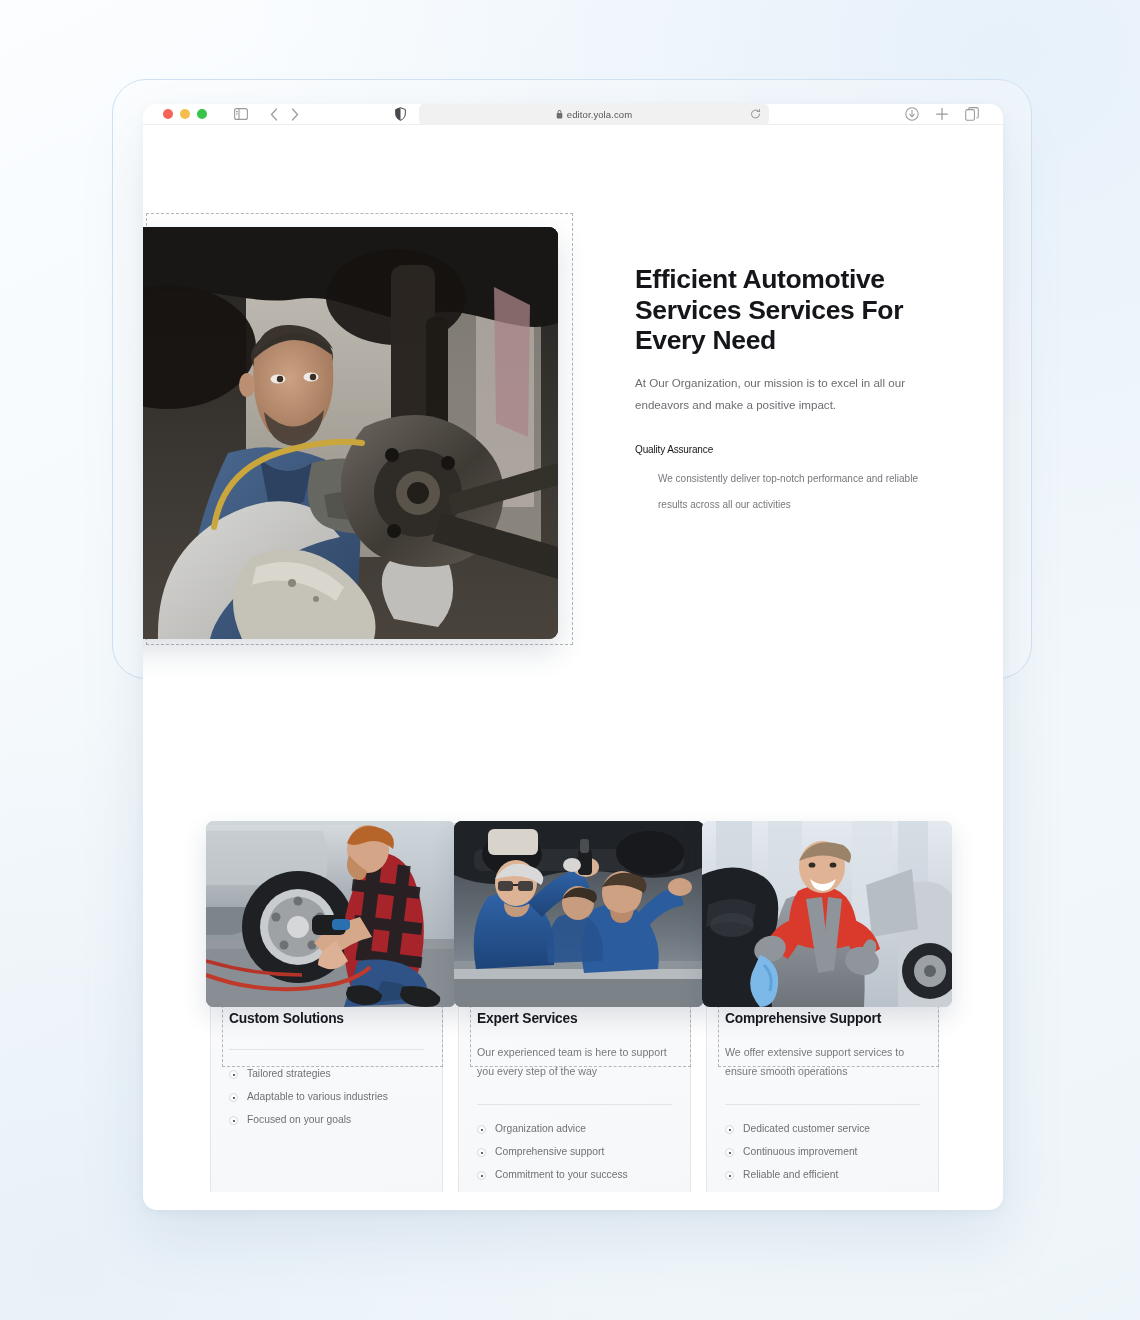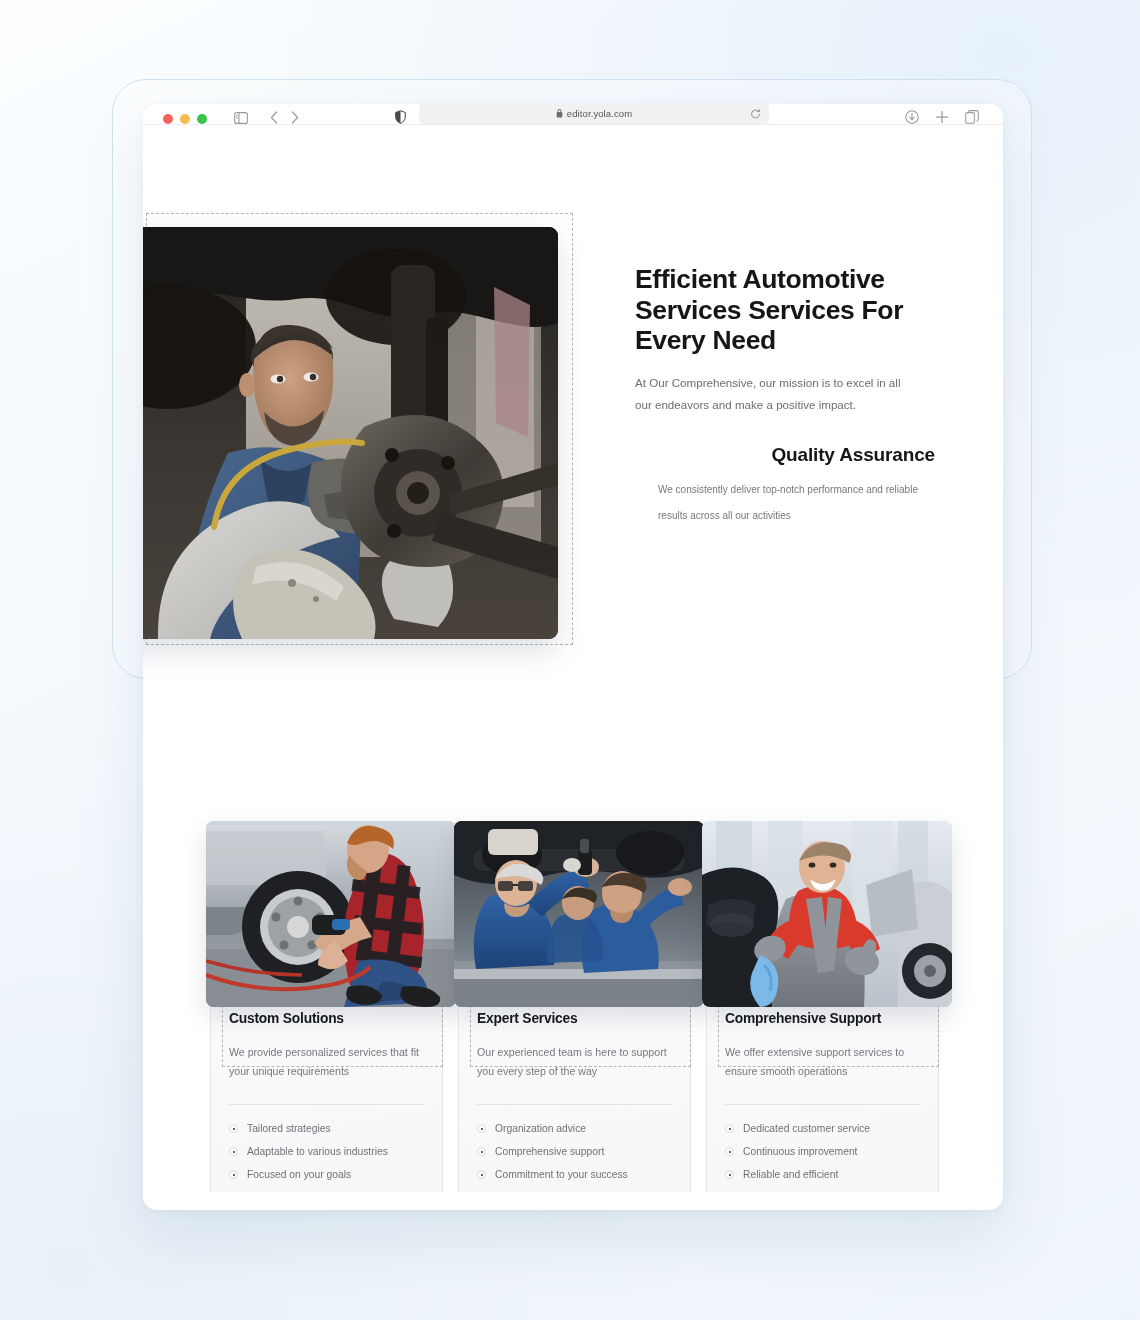--- a/index.html
+++ b/index.html
@@ -43,21 +43,21 @@
     box-shadow: 0 26px 64px rgba(90,125,160,0.14), 0 3px 10px rgba(90,125,160,0.07);
     overflow: hidden;
   }
 
   .chrome {
     position: relative;
     height: 21px;
     background: #ffffff;
     border-bottom: 1px solid #ededed;
     display: flex;
-    align-items: flex-end;
+    align-items: center;
     padding: 0 14px;
   }
 
   .traffic { display: flex; gap: 7px; align-items: center; margin-left: 6px; }
   .dot { width: 10px; height: 10px; border-radius: 50%; }
   .dot.red { background: #f4645a; }
   .dot.yellow { background: #f6bd4e; }
   .dot.green { background: #3ac34a; }
 
   .chrome-ico {
@@ -166,26 +166,25 @@
     font-size: 11.6px;
     line-height: 22px;
     color: #6b6d72;
     width: 285px;
   }
 
   .feature { margin-top: 28px; }
   .feature.second { margin-top: 26px; }
 
   .feature h3 {
-    font-size: 19px;
-    font-weight: 700;
+    font-size: 10px;
+    font-weight: 400;
     color: #14161a;
     letter-spacing: -0.15px;
     margin-bottom: 11px;
-    text-align: right;
   }
   .feature p {
     font-size: 10px;
     line-height: 26px;
     color: #76787d;
     width: 288px;
     margin-left: 23px;
   }
 
   
@@ -246,21 +245,21 @@
 
   .divider {
     height: 1px;
     background: #e4e4e6;
     margin: 23px 0 18px 0;
   }
 
   ul.bullets { list-style: none; }
   ul.bullets li {
     display: flex;
-    align-items: center;
+    align-items: flex-end;
     font-size: 10.3px;
     color: #6f7175;
     margin-bottom: 12px;
   }
   ul.bullets li:last-child { margin-bottom: 16px; }
   .bullet-dot {
     width: 9px; height: 9px;
     border-radius: 50%;
     border: 1px solid #d9d9dc;
     margin-right: 9px;
@@ -448,21 +447,21 @@
           <path d="M160 340 q48 -16 88 20 l-8 14 q-42 -30 -84 -16Z" fill="#e3e0d8"></path>
           <circle cx="196" cy="356" r="4" fill="#8e8a7e"></circle>
           <circle cx="220" cy="372" r="3" fill="#8e8a7e"></circle>
 
           <rect width="462" height="412" fill="url(#bgWall)" opacity="0.06"></rect>
         </svg>
       </div>
 
       <div class="hero-text">
         <h1 class="headline">Efficient Automotive Services Services For Every Need</h1>
-        <p class="lede">At Our Comprehensive, our mission is to excel in all our endeavors and make a positive impact.</p>
+        <p class="lede">At Our Organization, our mission is to excel in all our endeavors and make a positive impact.</p>
 
         <div class="feature">
           <h3>Quality Assurance</h3>
           <p>We consistently deliver top-notch performance and reliable results across all our activities</p>
         </div>
 
       </div>
     </section>
 
     <section class="cards">
@@ -522,21 +521,20 @@
             <path d="M176 160 q30 2 38 16 l-48 6Z" fill="#27466f"></path>
 
             <path d="M196 166 q26 -4 38 10 q2 10 -14 10 q-22 0 -26 -12Z" fill="#1d1f21"></path>
             <path d="M142 166 q22 -6 34 8 q0 10 -18 10 q-18 -2 -18 -12Z" fill="#1d1f21"></path>
 
             <path d="M0 154 q60 22 124 10 q28 -6 40 -18" stroke="#c0392b" stroke-width="4" fill="none"></path>
             <path d="M0 140 q48 14 96 14" stroke="#b5342a" stroke-width="3.5" fill="none"></path>
           </svg>
         </div>
         <h2>Custom Solutions</h2>
-        <p class="desc">We provide personalized services that fit your unique requirements</p>
         <div class="divider"></div>
         <ul class="bullets">
           <li>
               <span class="bullet-dot"></span>
               <span>Tailored strategies</span>
             </li>
           <li>
               <span class="bullet-dot"></span>
               <span>Adaptable to various industries</span>
             </li>

